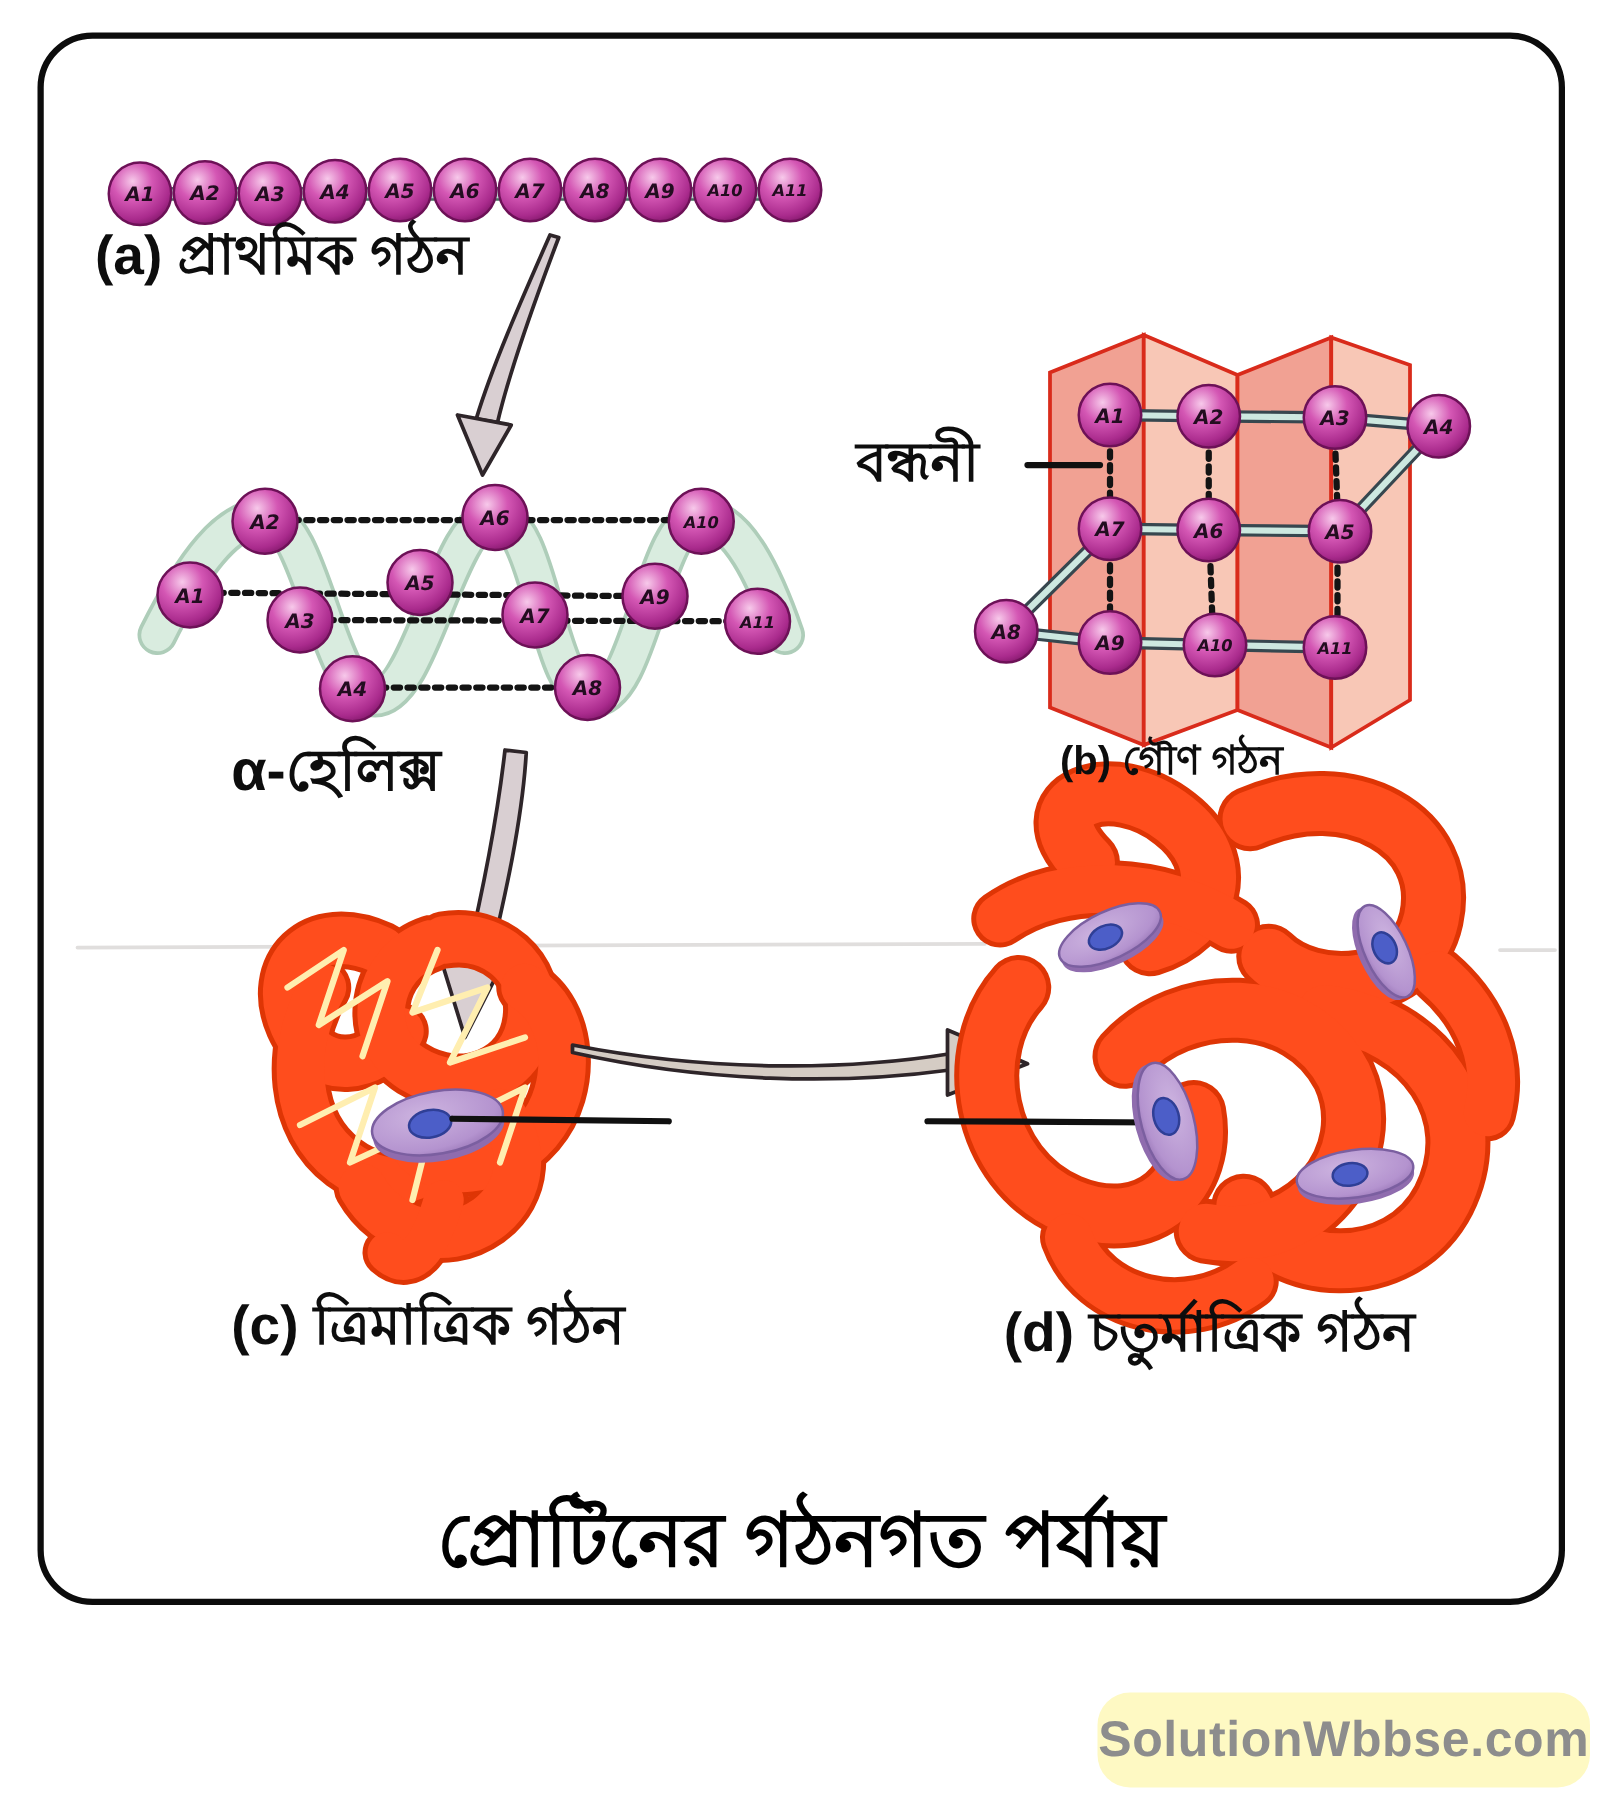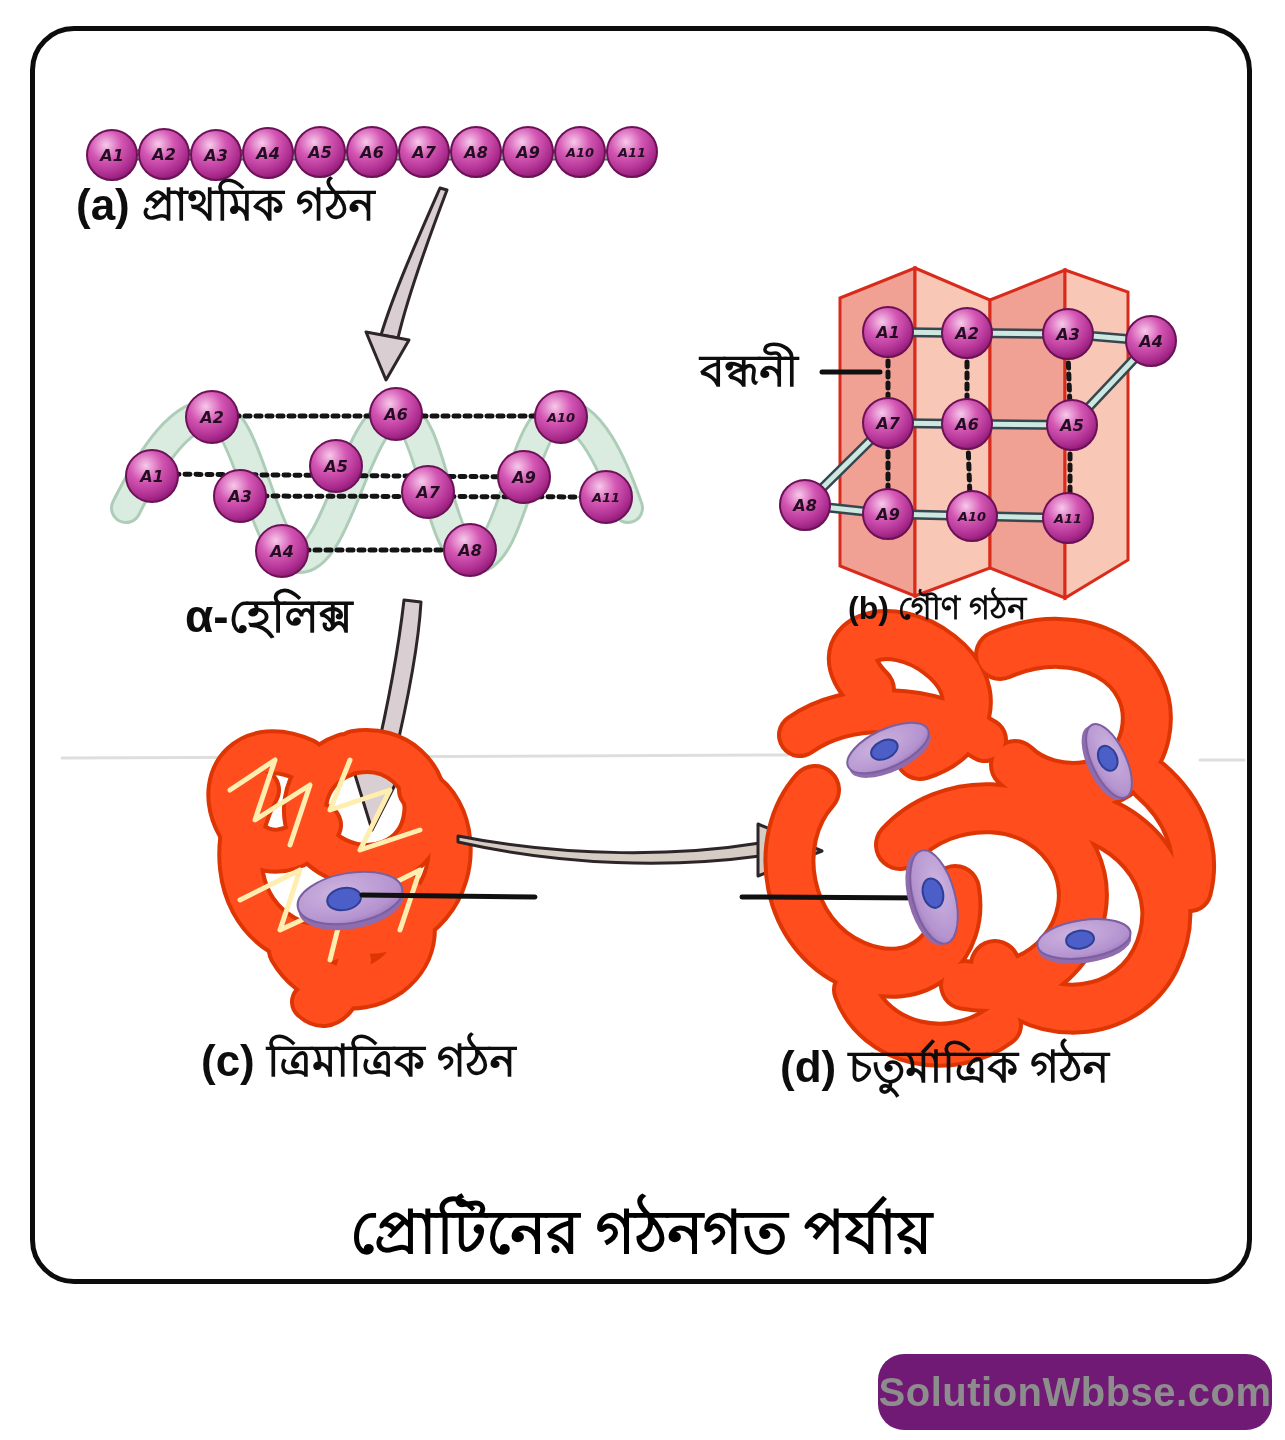--- a/index.html
+++ b/index.html
@@ -5,21 +5,21 @@
   html,body{margin:0;padding:0;background:#ffffff;}
   .stage{position:relative;width:1285px;height:1440px;background:#ffffff;overflow:hidden;
          font-family:"Liberation Sans",sans-serif;}
   .frame{position:absolute;left:30px;top:26px;width:1222px;height:1258px;box-sizing:border-box;
          border:5px solid #0c0c0c;border-radius:44px;background:#ffffff;}
   .art{position:absolute;left:0;top:0;}
   .lbl{position:absolute;font-weight:700;color:#0d0d0d;white-space:nowrap;line-height:1.05;}
   .title{position:absolute;left:30px;width:1222px;top:1186px;text-align:center;
          font-size:60px;font-weight:700;color:#000;}
   .watermark{position:absolute;left:878px;top:1354px;width:394px;height:76px;
-             background:#701a75;border-radius:26px;display:flex;align-items:center;justify-content:center;
+             background:#fef9c3;border-radius:26px;display:flex;align-items:center;justify-content:center;
              color:#8d8d8d;font-size:40px;font-weight:700;letter-spacing:0.5px;}
   
   .bead circle{fill:url(#beadGrad);stroke:#6d1157;stroke-width:2;}
   .bl{font:italic 700 16px "DejaVu Sans",sans-serif;fill:#230d20;text-anchor:middle;}
   .bl.s{font-size:13px;}
   .dots{stroke:#141414;stroke-width:5;stroke-dasharray:5 6;fill:none;stroke-linecap:round;}
   .arrowbody{fill:#d9cfd2;stroke:#2e2529;stroke-width:3;stroke-linejoin:round;}
   .tubeU{fill:none;stroke:#de3505;stroke-linecap:round;}
   .tubeM{fill:none;stroke:#ff4d1d;stroke-linecap:round;}
   .zig{fill:none;stroke:#ffeeb0;stroke-width:5;stroke-linejoin:round;stroke-linecap:round;}
@@ -294,23 +294,23 @@
       <g transform="translate(1084,939) rotate(-8)">
         <ellipse cx="0" cy="5" rx="47" ry="19" fill="#8f6cae"></ellipse>
         <ellipse rx="47" ry="19" fill="url(#discGrad)" stroke="#7b5fa0" stroke-width="2"></ellipse>
         <ellipse cx="-4" cy="0" rx="14" ry="9" fill="#4c5ec8" stroke="#2f3f96" stroke-width="2"></ellipse>
       </g>
     </g>
   </svg>
 
   <div class="lbl" style="left:76px;top:182px;font-size:44px;">(a) প্রাথমিক গঠন</div>
   <div class="lbl" style="left:185px;top:592px;font-size:46px;">α-হেলিক্স</div>
-  <div class="lbl" style="left:700px;top:348px;font-size:44px;">বন্ধনী</div>
+  <div class="lbl" style="left:685px;top:348px;font-size:44px;">বন্ধনী</div>
   <div class="lbl" style="left:848px;top:592px;font-size:32px;">(b) গৌণ গঠন</div>
-  <div class="lbl" style="left:185px;top:1038px;font-size:44px;margin-left:16px;">(c) ত্রিমাত্রিক গঠন</div>
-  <div class="lbl" style="left:780px;top:1044px;font-size:44px;">(d) চতুর্মাত্রিক গঠন</div>
+  <div class="lbl" style="left:185px;top:1038px;font-size:44px;">(c) ত্রিমাত্রিক গঠন</div>
+  <div class="lbl" style="left:803px;top:1044px;font-size:44px;">(d) চতুর্মাত্রিক গঠন</div>
 
   <div class="title">প্রোটিনের গঠনগত পর্যায়</div>
 
   <div class="watermark">
     <span>SolutionWbbse.com</span>
   </div>
 </div>
 
 </body></html>

